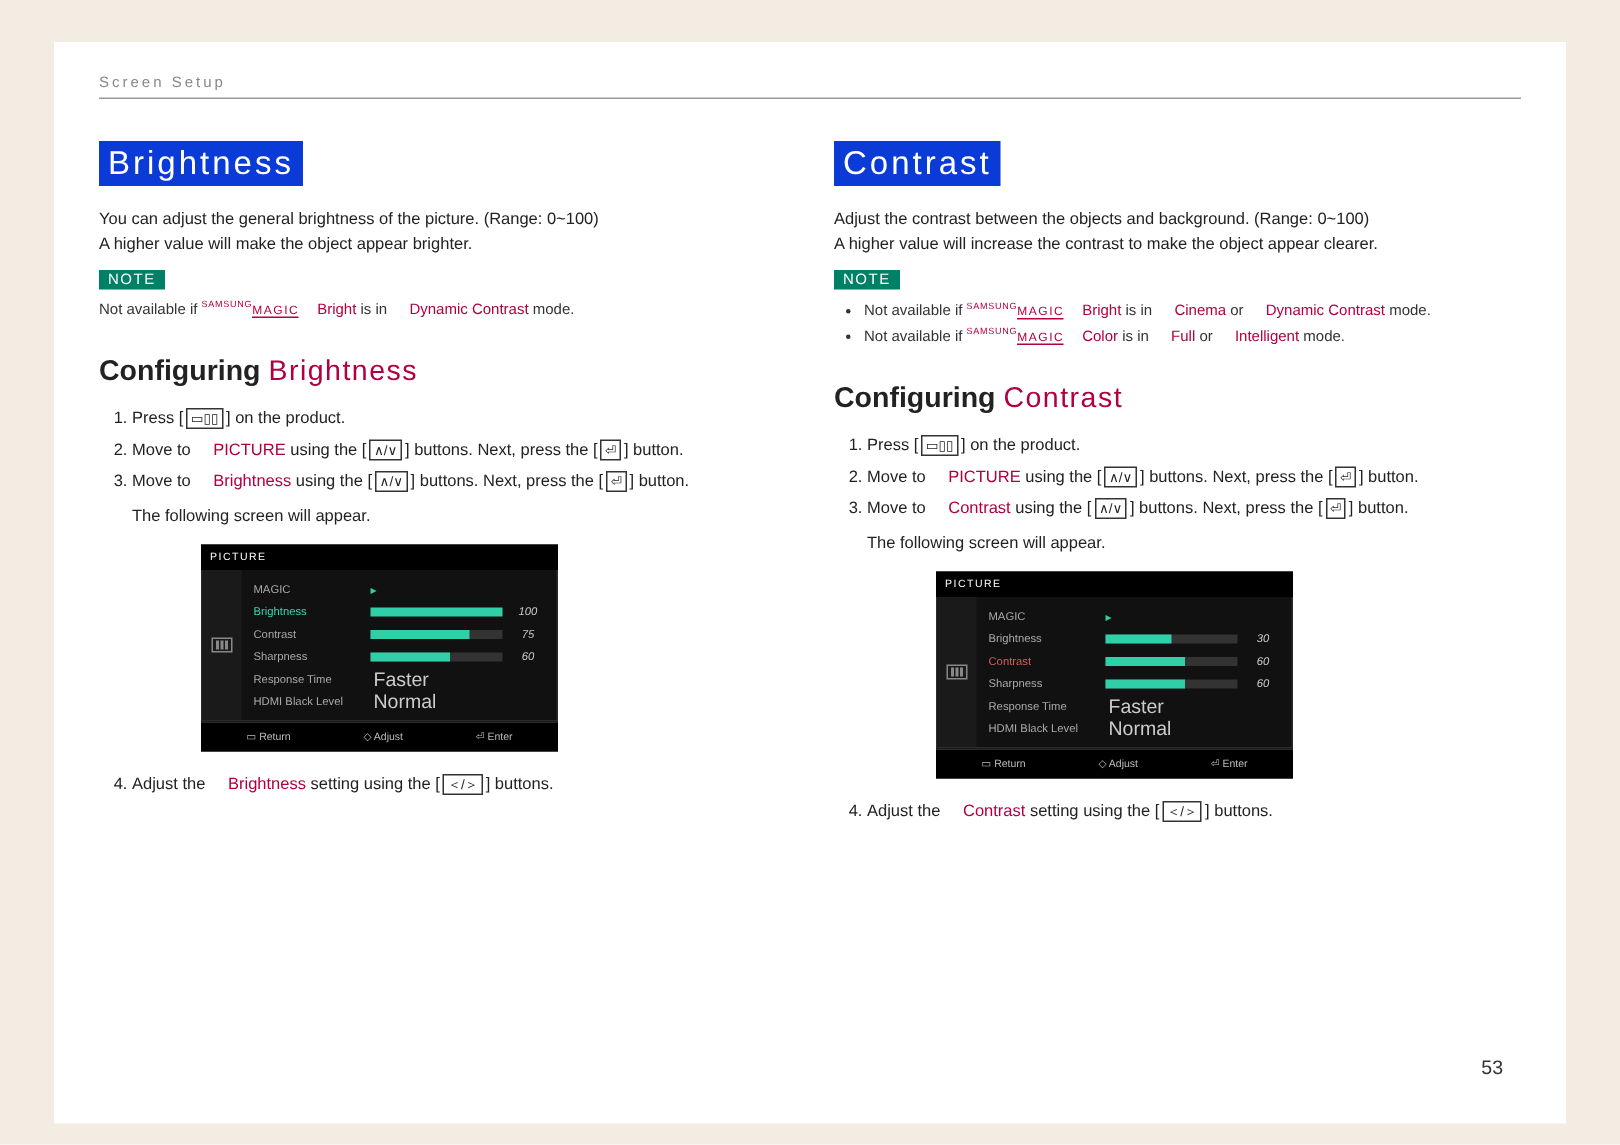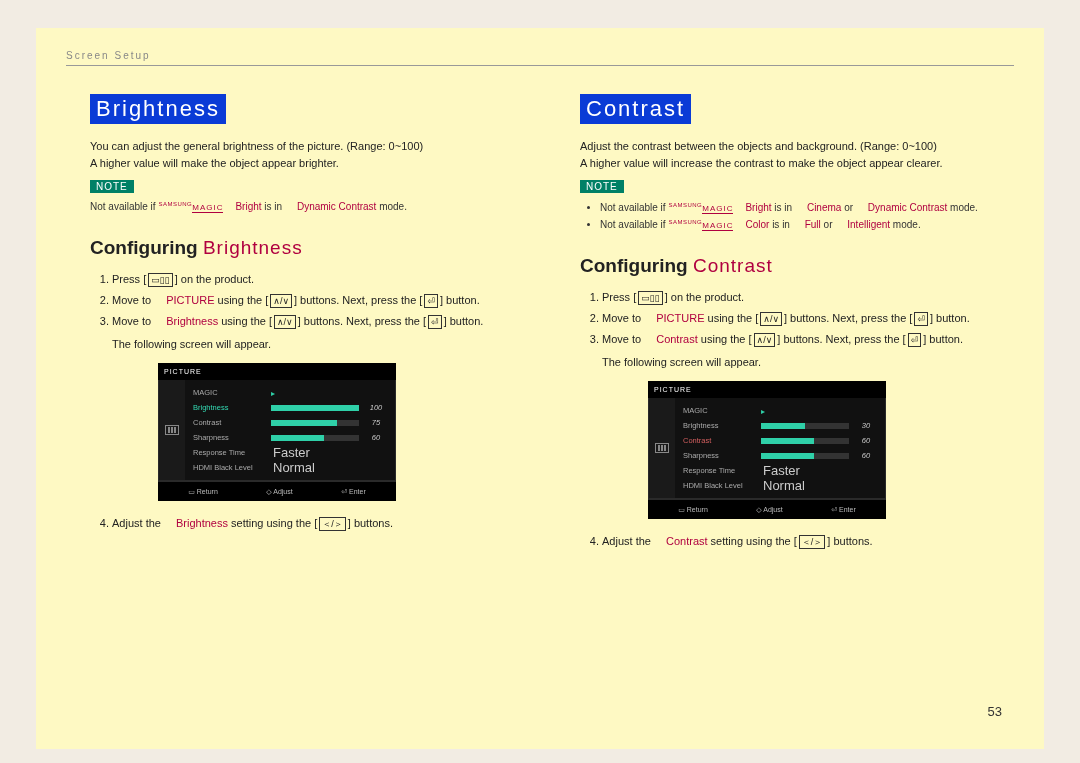--- a/index.html
+++ b/index.html
@@ -5,35 +5,35 @@
   * { margin: 0; padding: 0; box-sizing: border-box; }
   body {
     width: 1080px;
     height: 763px;
     background: #f2ece3;
     font-family: Arial, Helvetica, sans-serif;
     padding: 28px 36px 14px 36px;
     position: relative;
   }
   .page {
-    background: #fef9c3;
+    background: #ffffff;
     width: 100%;
     height: 100%;
     padding: 22px 30px 14px 30px;
     position: relative;
   }
   .breadcrumb {
     font-size: 10px;
     letter-spacing: 2px;
     color: #888;
     margin-bottom: 4px;
   }
   .hr-top { border: none; border-top: 1px solid #999; margin-bottom: 28px; }
   .cols { display: flex; gap: 32px; }
-  .col { flex: 1; margin-left: 24px; }
+  .col { flex: 1; }
   .section-title {
     display: inline-block;
     background: #0a3bd6;
     color: #fff;
     font-size: 22px;
     letter-spacing: 2px;
     padding: 2px 6px;
     margin-bottom: 14px;
   }
   .body-text { font-size: 11px; color: #222; line-height: 1.55; }

